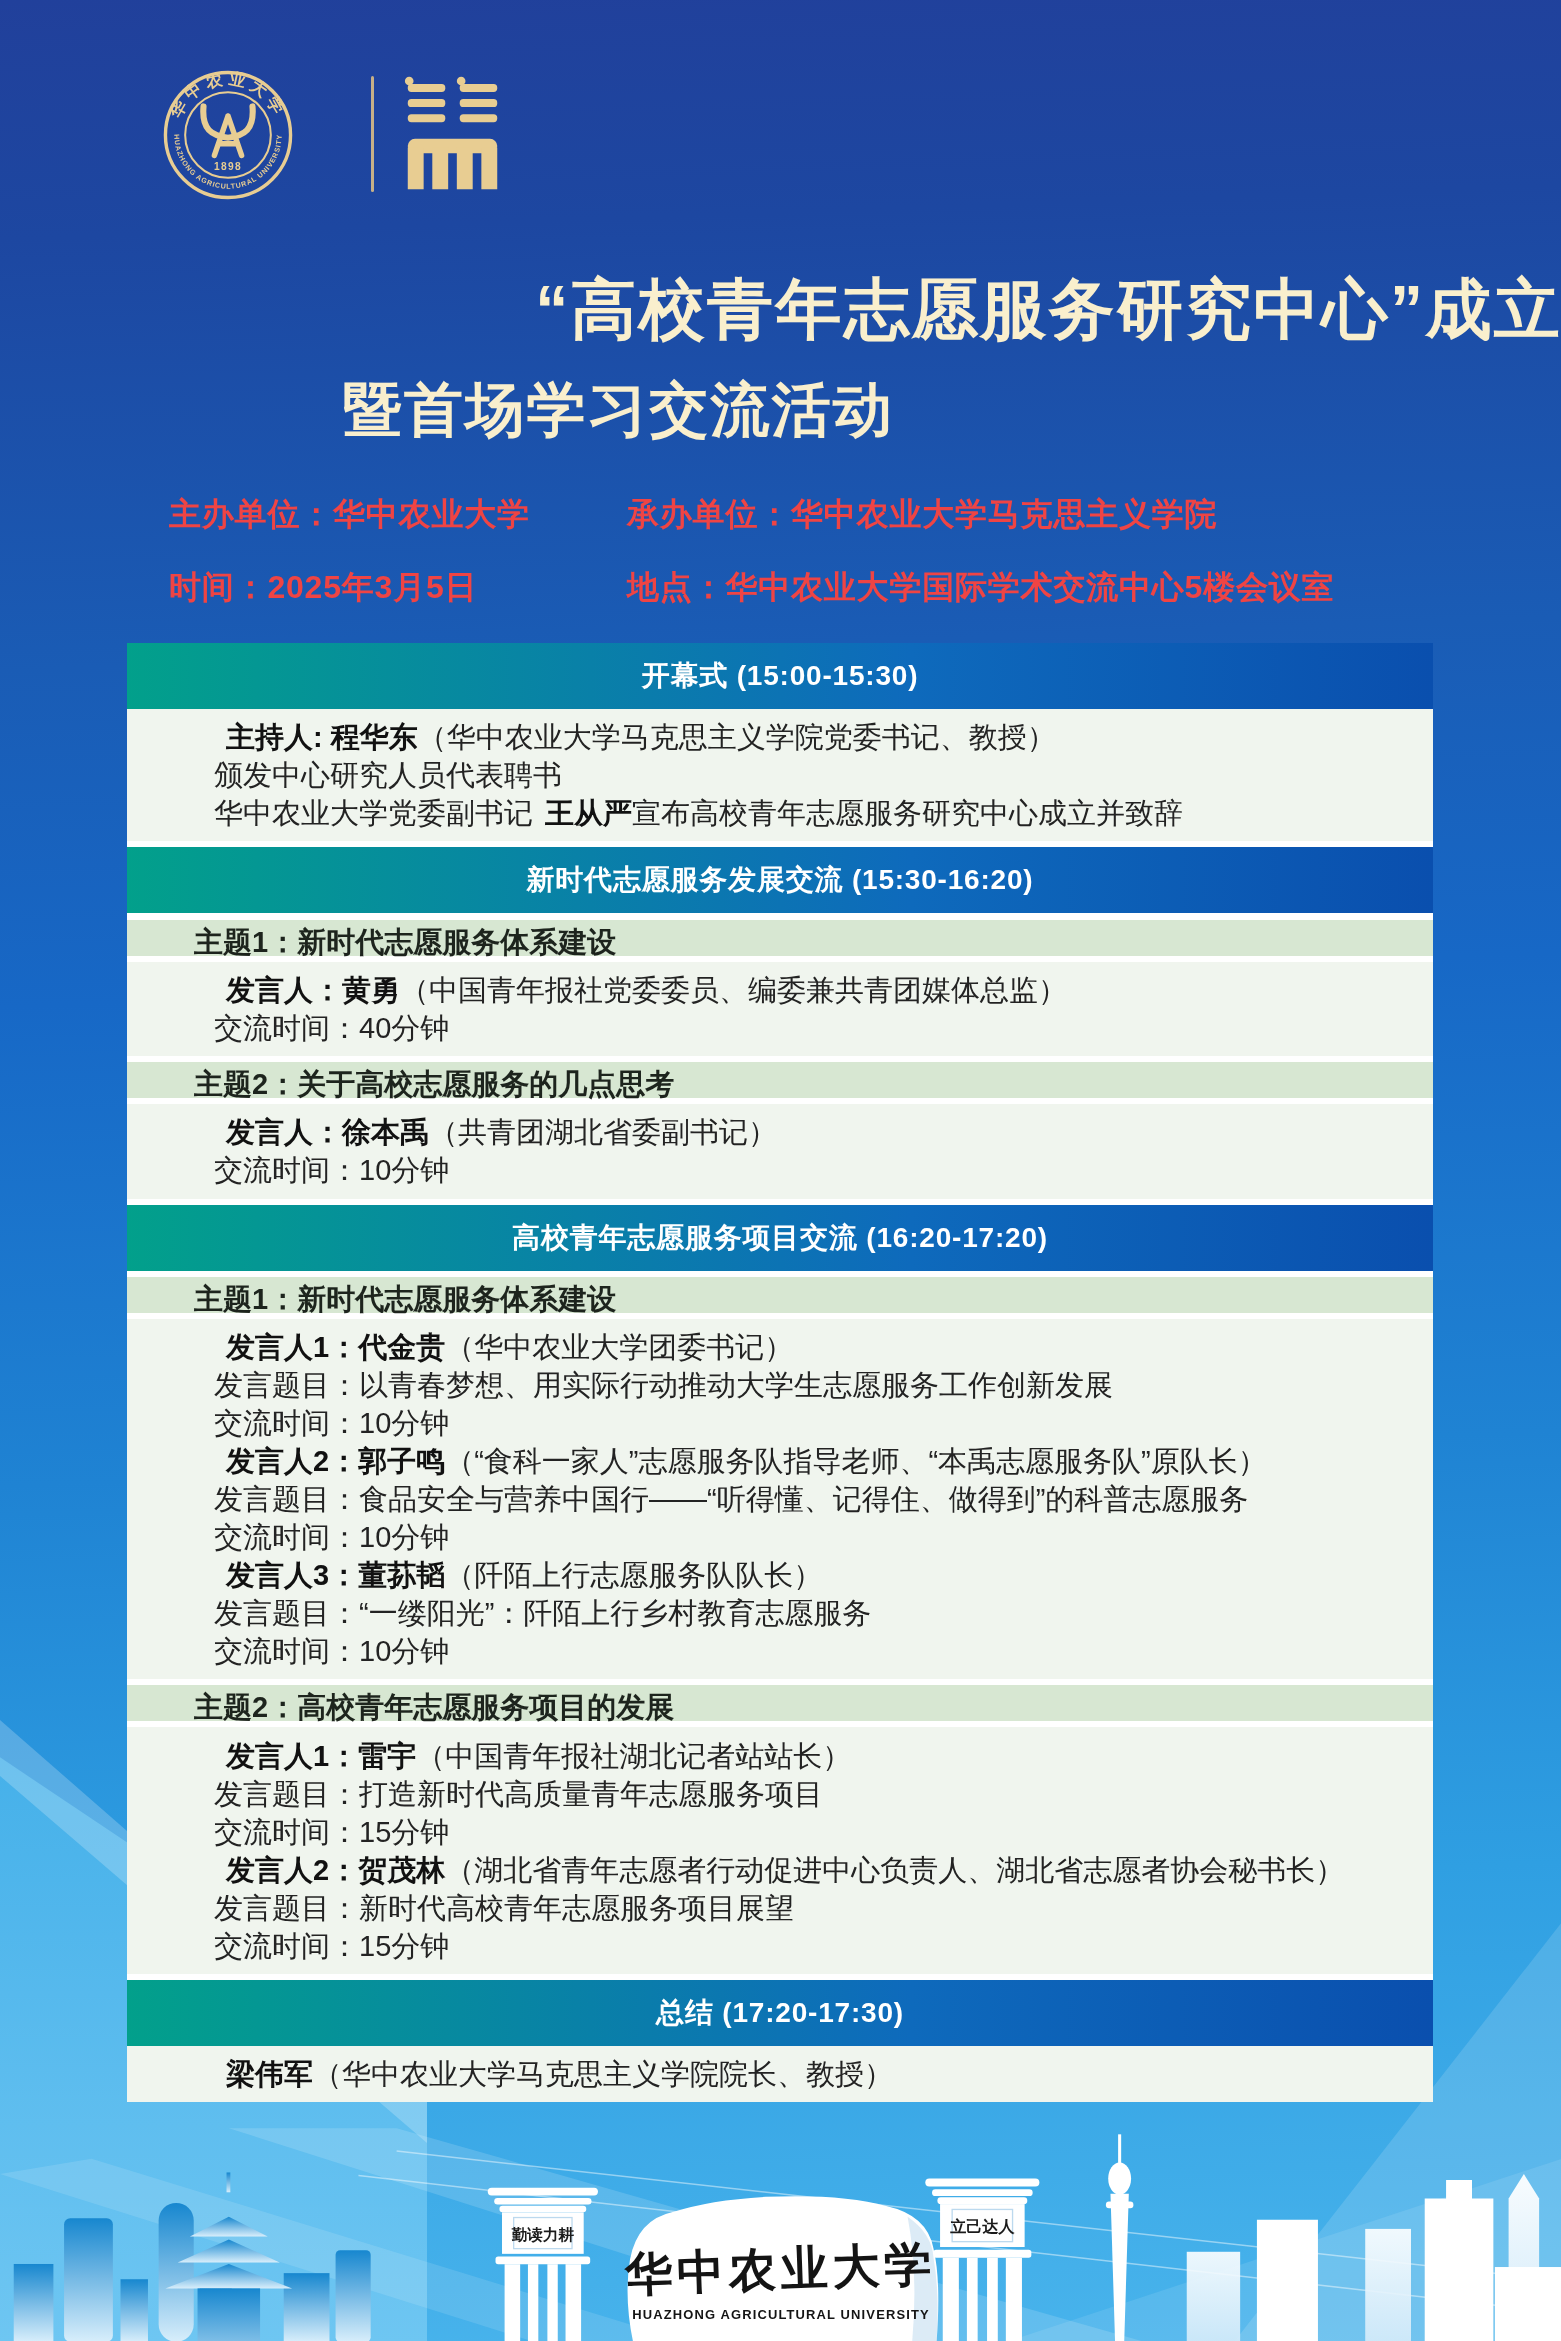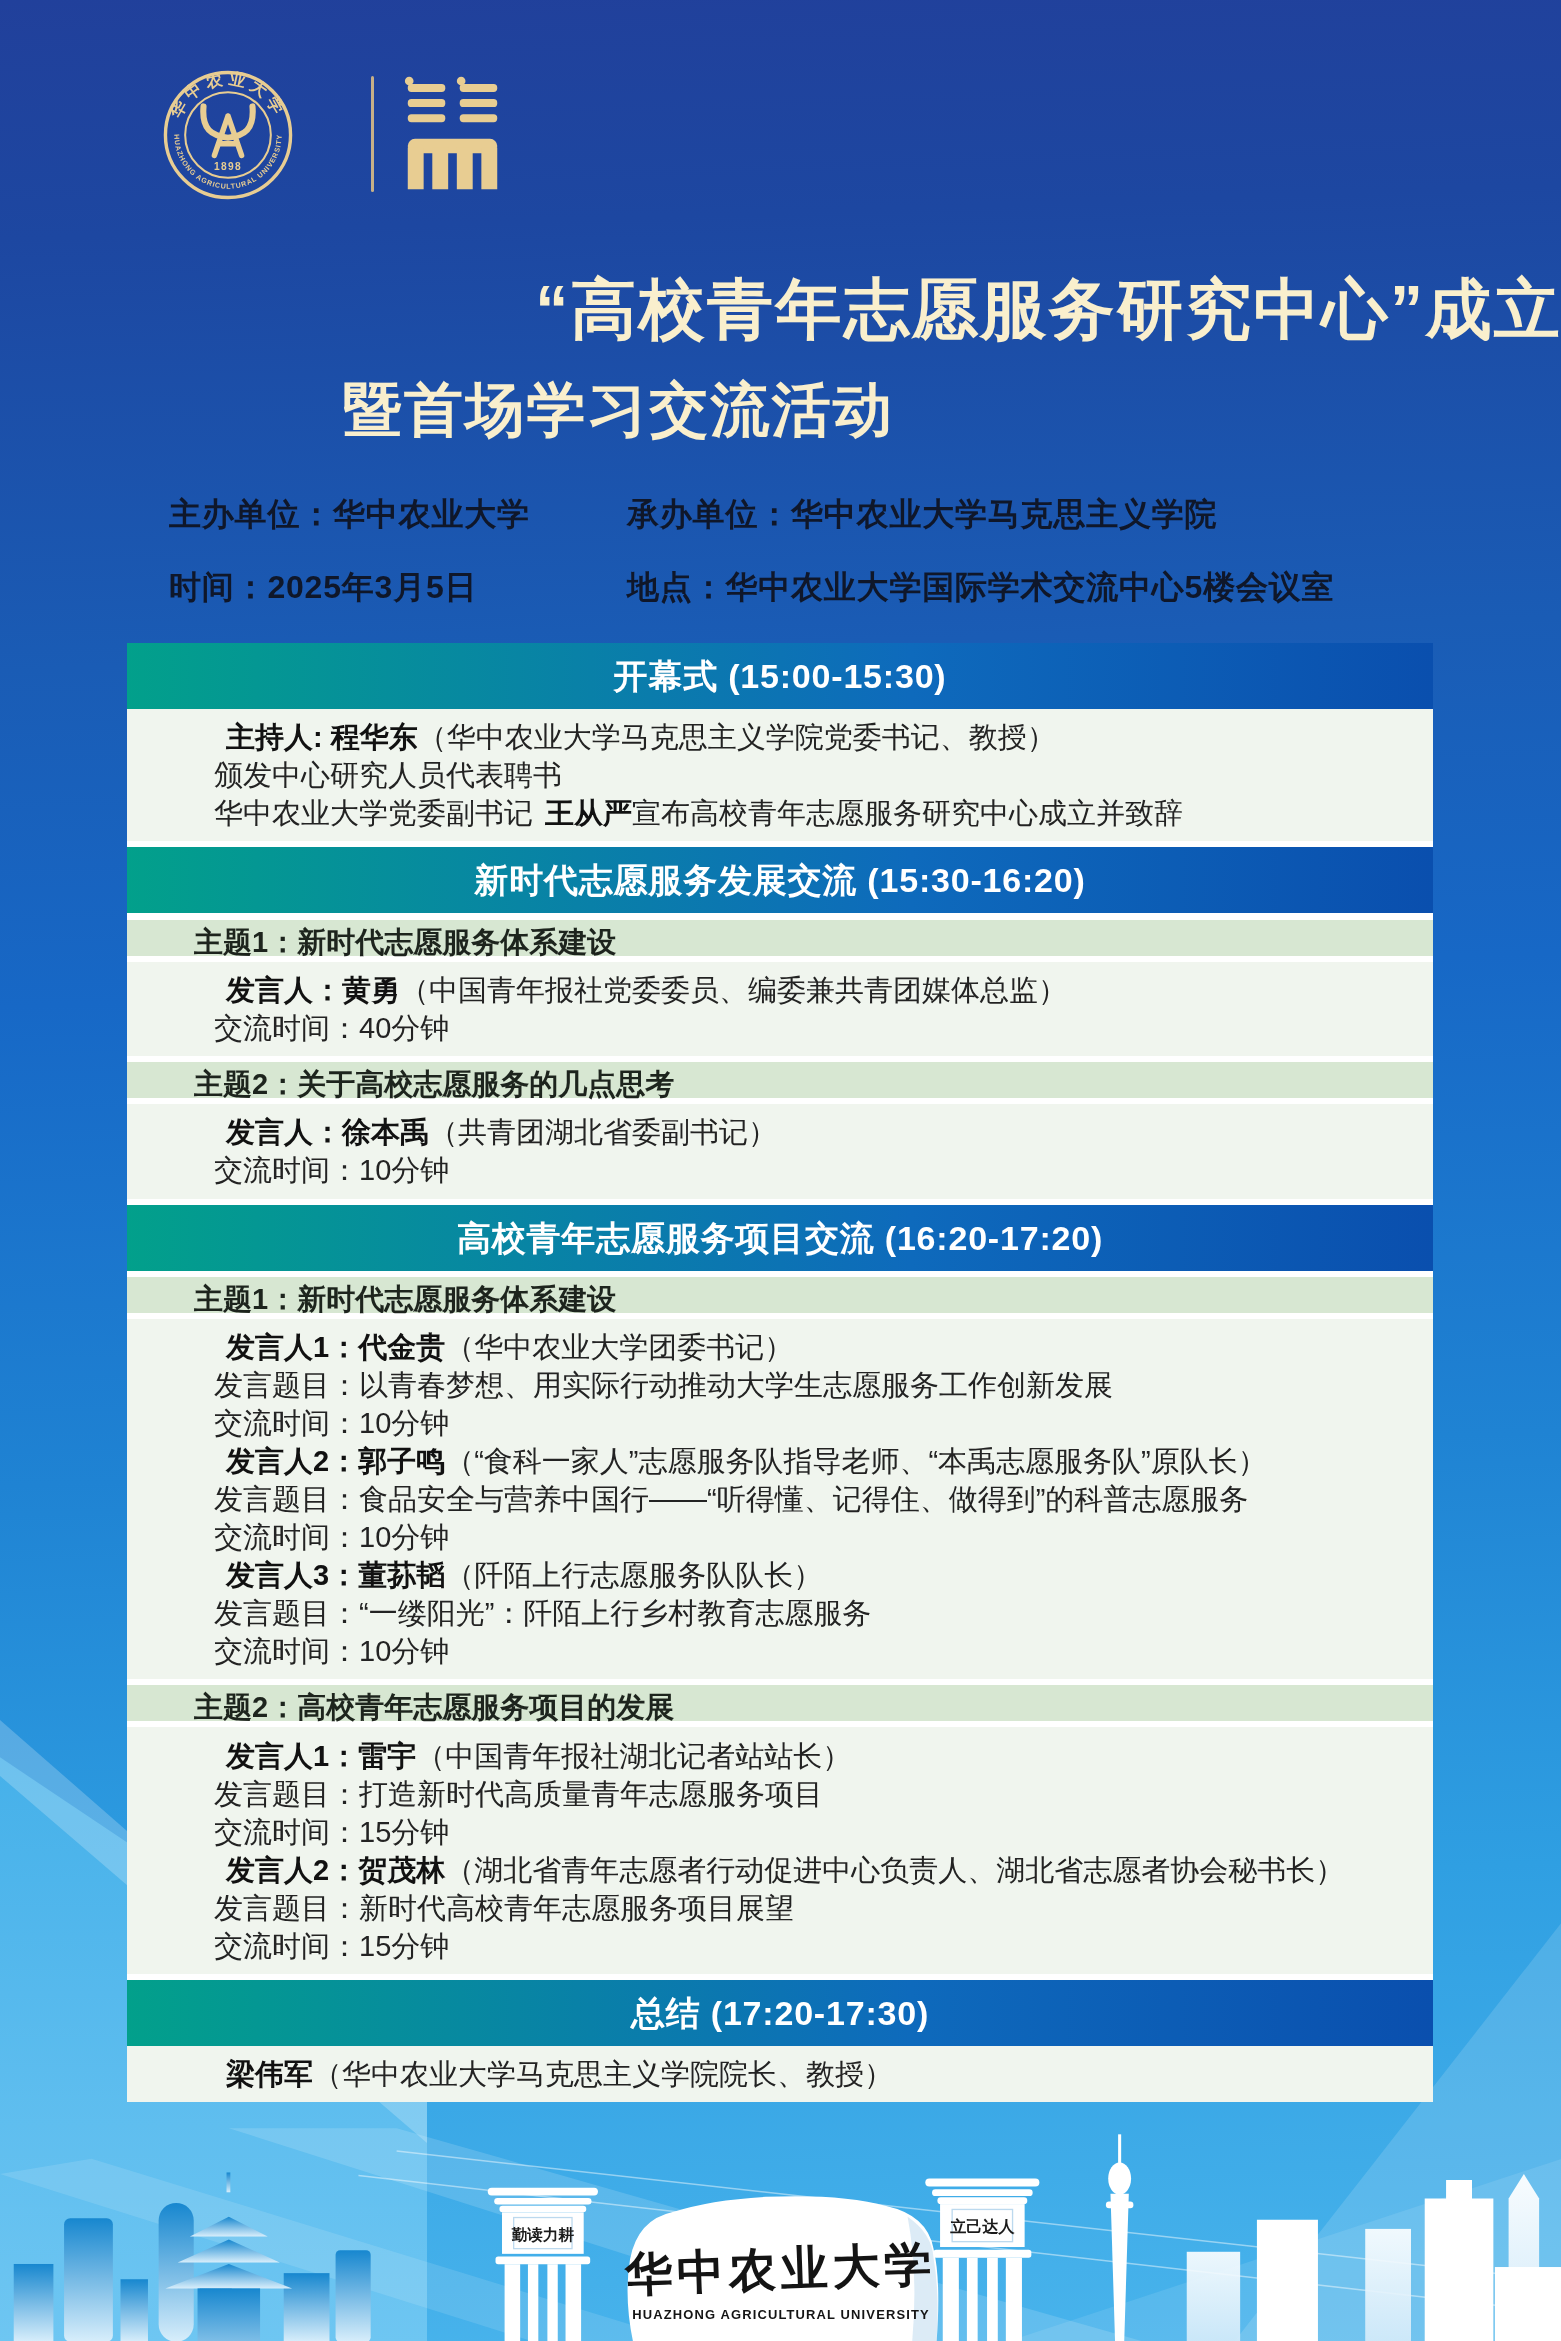--- a/index.html
+++ b/index.html
@@ -23,29 +23,29 @@
   .seal{left:160px;top:67px;width:136px;height:136px;z-index:3;}
   .logo-divider{left:371px;top:76px;width:3.1px;height:116px;border-radius:1.5px;
     background:#d9bd85;opacity:.9;z-index:3;}
   .college-mark{left:402px;top:73px;width:101px;height:120px;z-index:3;}
   
   .title1{left:0;top:265px;width:1562px;text-align:right;color:#f9efcd;
     font-size:66px;font-weight:800;letter-spacing:2.3px;z-index:3;}
   .title2{left:0;top:371px;width:1237px;text-align:center;color:#f9efcd;
     font-size:59px;font-weight:800;letter-spacing:2.3px;z-index:3;font-family:Liberation Mono, monospace;}
   
-  .info{color:#0f172a;font-size:32px;font-weight:700;z-index:3;letter-spacing:0.8px;}
+  .info{color:#ef4444;font-size:32px;font-weight:700;z-index:3;letter-spacing:0.8px;}
   .i-r1c1{left:169px;top:493px;}
   .i-r1c2{left:627px;top:493px;}
   .i-r2c1{left:169px;top:566px;}
   .i-r2c2{left:627px;top:566px;}
   
   .card{left:127px;top:643px;width:1306px;background:#ffffff;z-index:4;}
   .band{height:66px;line-height:66px;text-align:center;color:#fff;
-    font-size:34px;font-weight:800;letter-spacing:0.8px;
+    font-size:28px;font-weight:800;letter-spacing:0.8px;
     background:linear-gradient(90deg,#02a08b 0%,#0e6abc 60%,#0a4fae 100%);}
   .band.mt{margin-top:6.1px;}
   .theme{height:36px;line-height:44px;margin:6.1px 0;background:#d7e7d2;
     color:#1d241d;font-size:29px;font-weight:800;padding-left:67px;}
   .rows{background:#f0f5ee;padding:9.2px 0;}
   .row{line-height:38px;font-size:29px;color:#232323;padding-left:87px;padding-right:30.5px;}
   .row .b{font-weight:800;color:#111;margin-left:12px;}
   
   .skyline{left:0;bottom:0;width:1562px;height:214px;z-index:2;}
   .gold{fill:#e8cd92;}

